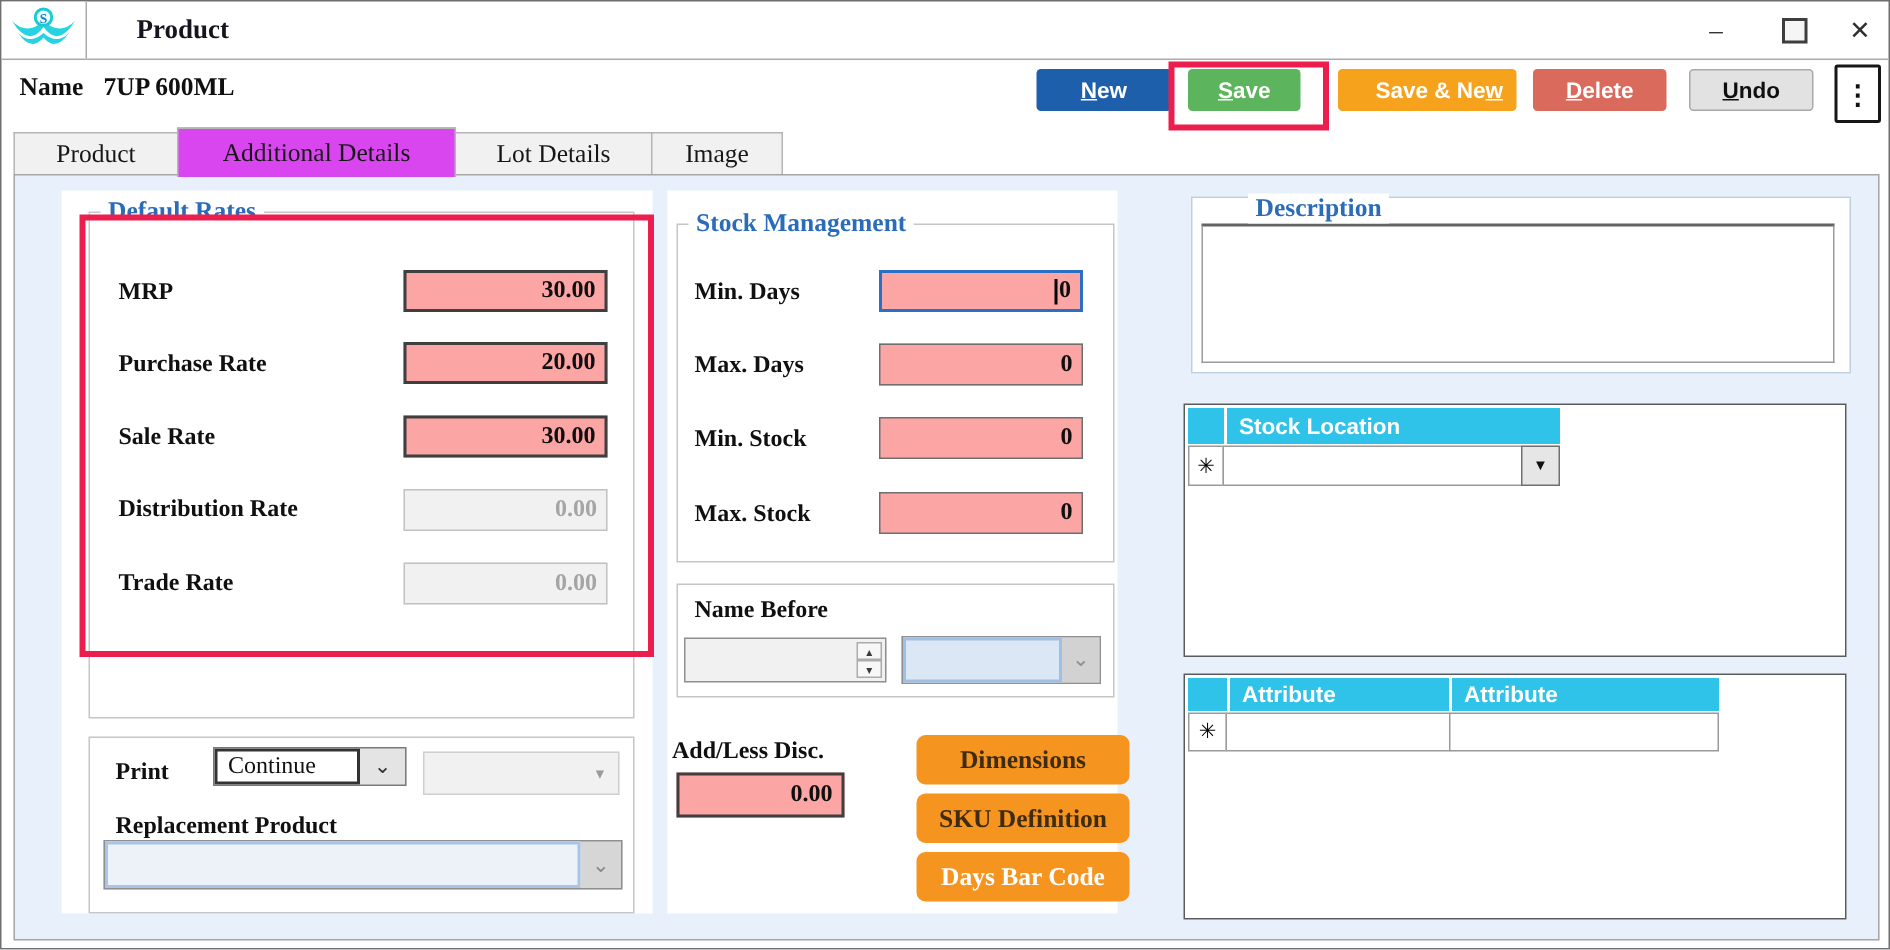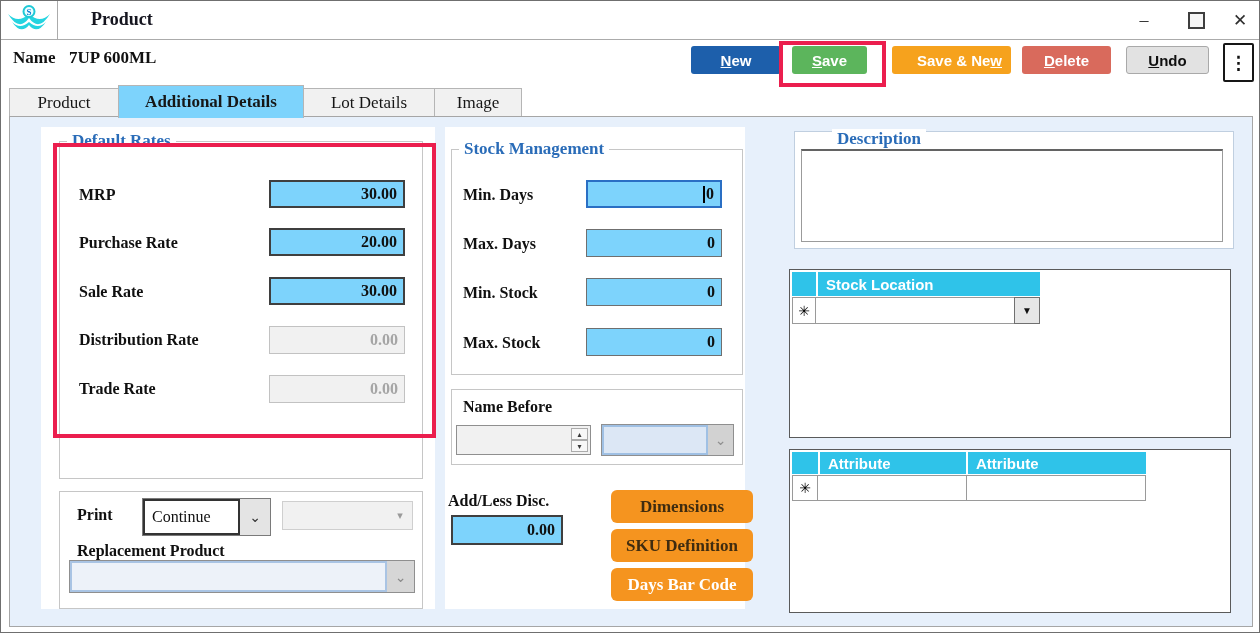--- a/index.html
+++ b/index.html
@@ -29,33 +29,33 @@
   .more-btn{position:absolute;left:1222px;top:42px;width:27px;height:35px;background:#fff;
             border:2px solid #161616;border-radius:2px;display:flex;align-items:center;justify-content:center;
             font-size:18px;font-weight:bold;color:#111;cursor:pointer;}
 
   
   .annotation{position:absolute;border:4px solid #eb1e4e;z-index:60;pointer-events:none;}
 
   
   .tab{position:absolute;top:87px;height:28px;background:#f1f1f1;border:1px solid #b5b5b5;border-bottom:none;
        display:flex;align-items:center;justify-content:center;font-size:17px;color:#161616;cursor:pointer;}
-  .tab.active{top:84px;height:32px;background:#7dd3fc;font-weight:bold;z-index:6;}
+  .tab.active{top:84px;height:32px;background:#d946ef;font-weight:normal;z-index:6;}
 
   
   .panel{position:absolute;left:8px;top:115px;width:1242px;height:509px;background:#e7f0fb;border:1px solid #a6a6a6;}
   .surface{position:absolute;background:#ffffff;}
 
   .groupbox{position:absolute;background:#ffffff;border:1px solid #c6c6c6;}
   .legend{position:absolute;background:#ffffff;padding:0 5px;color:#2a6cb8;font-size:17px;font-weight:600;z-index:3;}
 
   .flabel{position:absolute;font-size:16px;font-weight:bold;color:#101010;white-space:nowrap;}
   .dlabel{position:absolute;font-size:16px;font-weight:bold;color:#101010;white-space:nowrap;}
 
-  .input{position:absolute;background:#7dd3fc;display:flex;align-items:center;justify-content:flex-end;
+  .input{position:absolute;background:#fca5a5;display:flex;align-items:center;justify-content:flex-end;
          font-size:16px;font-weight:bold;color:#0f0f0f;padding-right:6px;box-sizing:border-box;cursor:text;}
   .input.rate{border:2px solid #3f3f3f;}
   .input.stock{border:1px solid #6f6f6f;}
   .input.focused{border:2px solid #2a6fc4;}
   .input.disabled{background:#f1f1f1;border:1px solid #c2c2c2;color:#a5a5a5;cursor:default;}
   .caret{display:inline-block;width:2px;height:17px;background:#000;margin-right:1px;}
 
   
   .combo{position:absolute;display:flex;box-sizing:border-box;cursor:pointer;}
   .combo .field{flex:1;display:flex;align-items:center;padding-left:7px;font-size:16px;color:#101010;}
@@ -155,21 +155,21 @@
   <div class="flabel" style="left:78px;top:379px;">Trade Rate</div>
   <div class="input disabled" style="left:268px;top:374px;width:136px;height:28px;">
     <span>0.00</span>
     </div>
 
   <div class="annotation" style="left:52px;top:142px;width:375px;height:287px;"></div>
 
   <div class="groupbox" style="left:58px;top:490px;width:362px;height:116px;"></div>
   <div class="flabel" style="left:76px;top:505px;">Print</div>
 
-  <div class="combo" style="left:141px;top:497px;width:129px;height:38px;border:1px solid #7a7a7a;background:#e4e4e4;">
+  <div class="combo" style="left:141px;top:497px;width:129px;height:26px;border:1px solid #7a7a7a;background:#e4e4e4;">
     <div class="field" style="background:#fff;border:2px solid #333;">Continue</div>
     <div class="arrowbox" style="width:30px;">
       <span class="chev" style="font-size:14px;color:#333;">⌄</span>
     </div>
   </div>
 
   <div class="combo" style="left:281px;top:500px;width:131px;height:29px;background:#f1f1f1;border:1px solid #cfcfcf;">
     <div class="field"></div>
     <div class="arrowbox" style="width:24px;">
       <span class="chev" style="font-size:11px;color:#9a9a9a;">▾</span>

